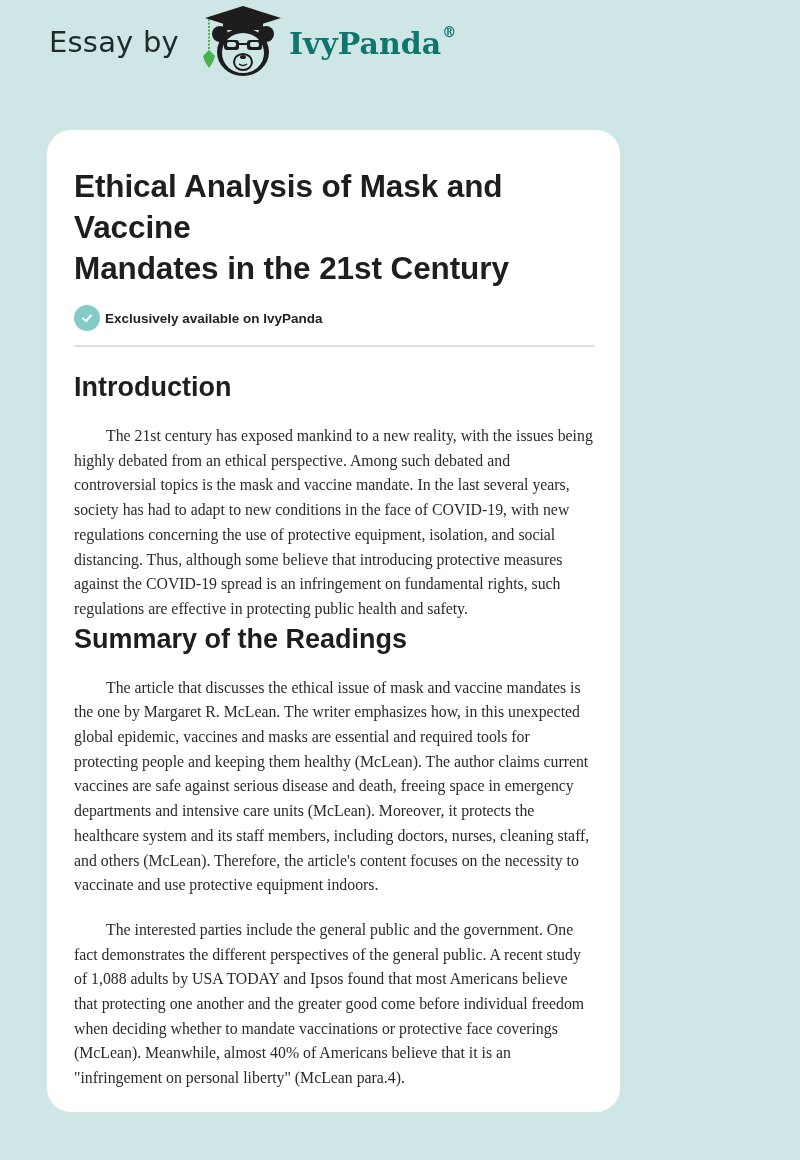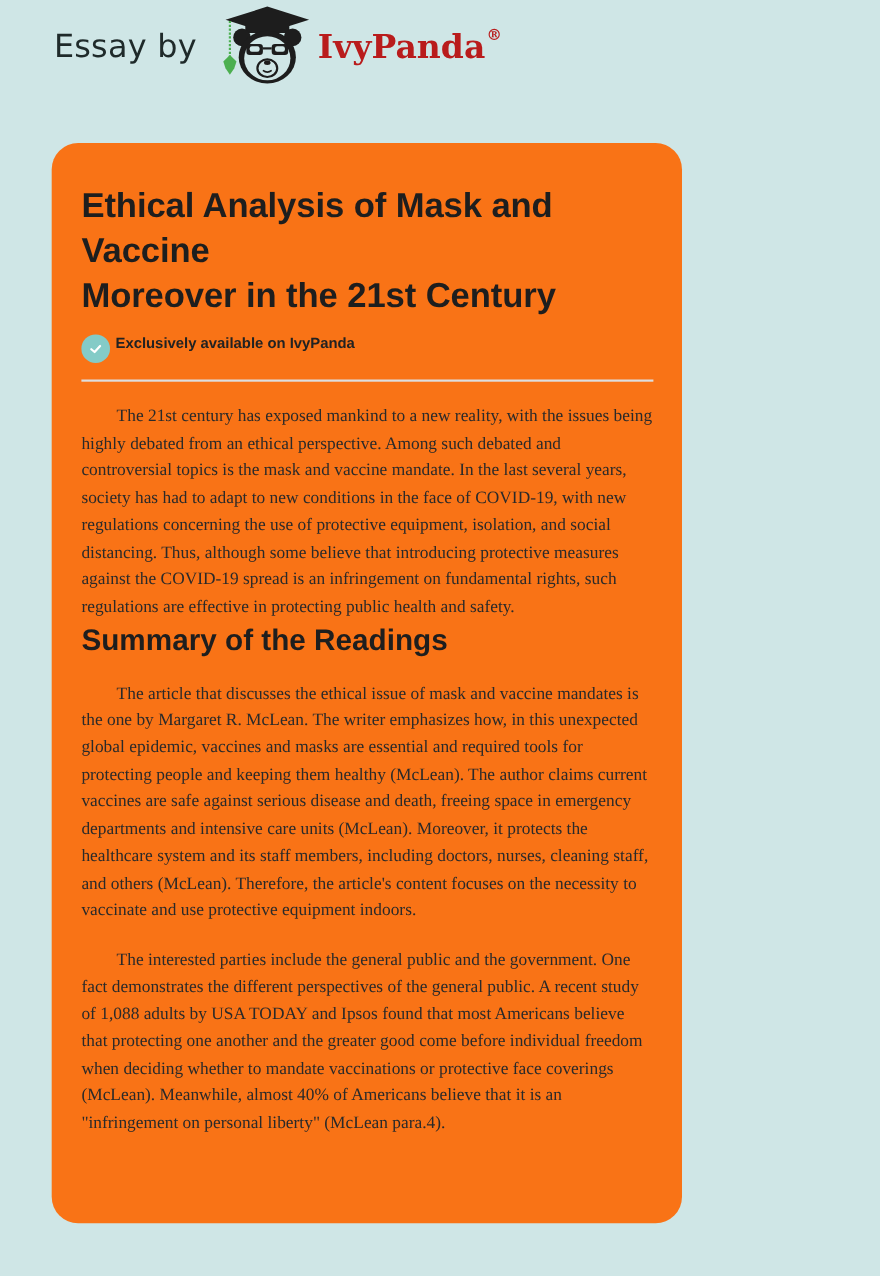--- a/index.html
+++ b/index.html
@@ -29,50 +29,51 @@
     .logo-icon {
       width: 88px;
       height: 76px;
       margin-right: 4px;
       margin-top: -10px;
     }
     .brand {
       font-family: "DejaVu Serif", serif;
       font-weight: bold;
       font-size: 30px;
-      color: #b91c1c;
+      color: #0f766e;
       margin-top: -8px;
       position: relative;
     }
     .brand sup {
       font-size: 14px;
       position: relative;
       top: -6px;
       margin-left: 1px;
     }
     .card {
       position: absolute;
       left: 47px;
       top: 130px;
       width: 573px;
       height: 982px;
-      background: #f97316;
+      background: #ffffff;
       border-radius: 24px;
       padding: 36px 26px 0 27px;
     }
     .title {
       font-family: "Liberation Sans", sans-serif;
       font-weight: bold;
       font-size: 31.5px;
       line-height: 41px;
       color: #1e1e1e;
       letter-spacing: -0.1px;
     }
     .exclusive {
       display: flex;
+      align-items: center;
       margin-top: 15px;
       height: 28px;
     }
     .check {
       width: 26px;
       height: 26px;
       border-radius: 50%;
       background: #84cbc7;
       display: flex;
       align-items: center;
@@ -138,33 +139,34 @@
       <ellipse cx="46" cy="53" rx="3" ry="2" fill="#1d1d1d"></ellipse>
       <path d="M42,60 Q46,63 50,60" fill="none" stroke="#1d1d1d" stroke-width="1.5"></path>
     </svg>
   </span>
   <span class="brand"><span>IvyPanda</span><sup>®</sup></span>
 </div>
 
 <div class="card">
   <h1 class="title">
     <span>Ethical Analysis of Mask and Vaccine</span><br>
-    <span>Moreover in the 21st Century</span>
+    <span>Mandates in the 21st Century</span>
   </h1>
 
   <div class="exclusive">
     <span class="check">
       <svg width="14" height="14" viewBox="0 0 14 14">
         <path d="M3,7.5 L6,10 L11,4.5" fill="none" stroke="#ffffff" stroke-width="2" stroke-linecap="round" stroke-linejoin="round"></path>
       </svg>
     </span>
     <span class="exclusive-text">Exclusively available on IvyPanda</span>
   </div>
 
   <div class="divider"></div>
 
+  <h2 class="h-intro">Introduction</h2>
   <p class="body">The 21st century has exposed mankind to a new reality, with the issues being highly debated from an ethical perspective. Among such debated and controversial topics is the mask and vaccine mandate. In the last several years, society has had to adapt to new conditions in the face of COVID-19, with new regulations concerning the use of protective equipment, isolation, and social distancing. Thus, although some believe that introducing protective measures against the COVID-19 spread is an infringement on fundamental rights, such regulations are effective in protecting public health and safety.</p>
 
   <h2 class="h-next">Summary of the Readings</h2>
   <p class="body">The article that discusses the ethical issue of mask and vaccine mandates is the one by Margaret R. McLean. The writer emphasizes how, in this unexpected global epidemic, vaccines and masks are essential and required tools for protecting people and keeping them healthy (McLean). The author claims current vaccines are safe against serious disease and death, freeing space in emergency departments and intensive care units (McLean). Moreover, it protects the healthcare system and its staff members, including doctors, nurses, cleaning staff, and others (McLean). Therefore, the article's content focuses on the necessity to vaccinate and use protective equipment indoors.</p>
 
   <p class="body">The interested parties include the general public and the government. One fact demonstrates the different perspectives of the general public. A recent study of 1,088 adults by USA TODAY and Ipsos found that most Americans believe that protecting one another and the greater good come before individual freedom when deciding whether to mandate vaccinations or protective face coverings (McLean). Meanwhile, almost 40% of Americans believe that it is an "infringement on personal liberty" (McLean para.4).</p>
 </div>
 
 </body></html>

